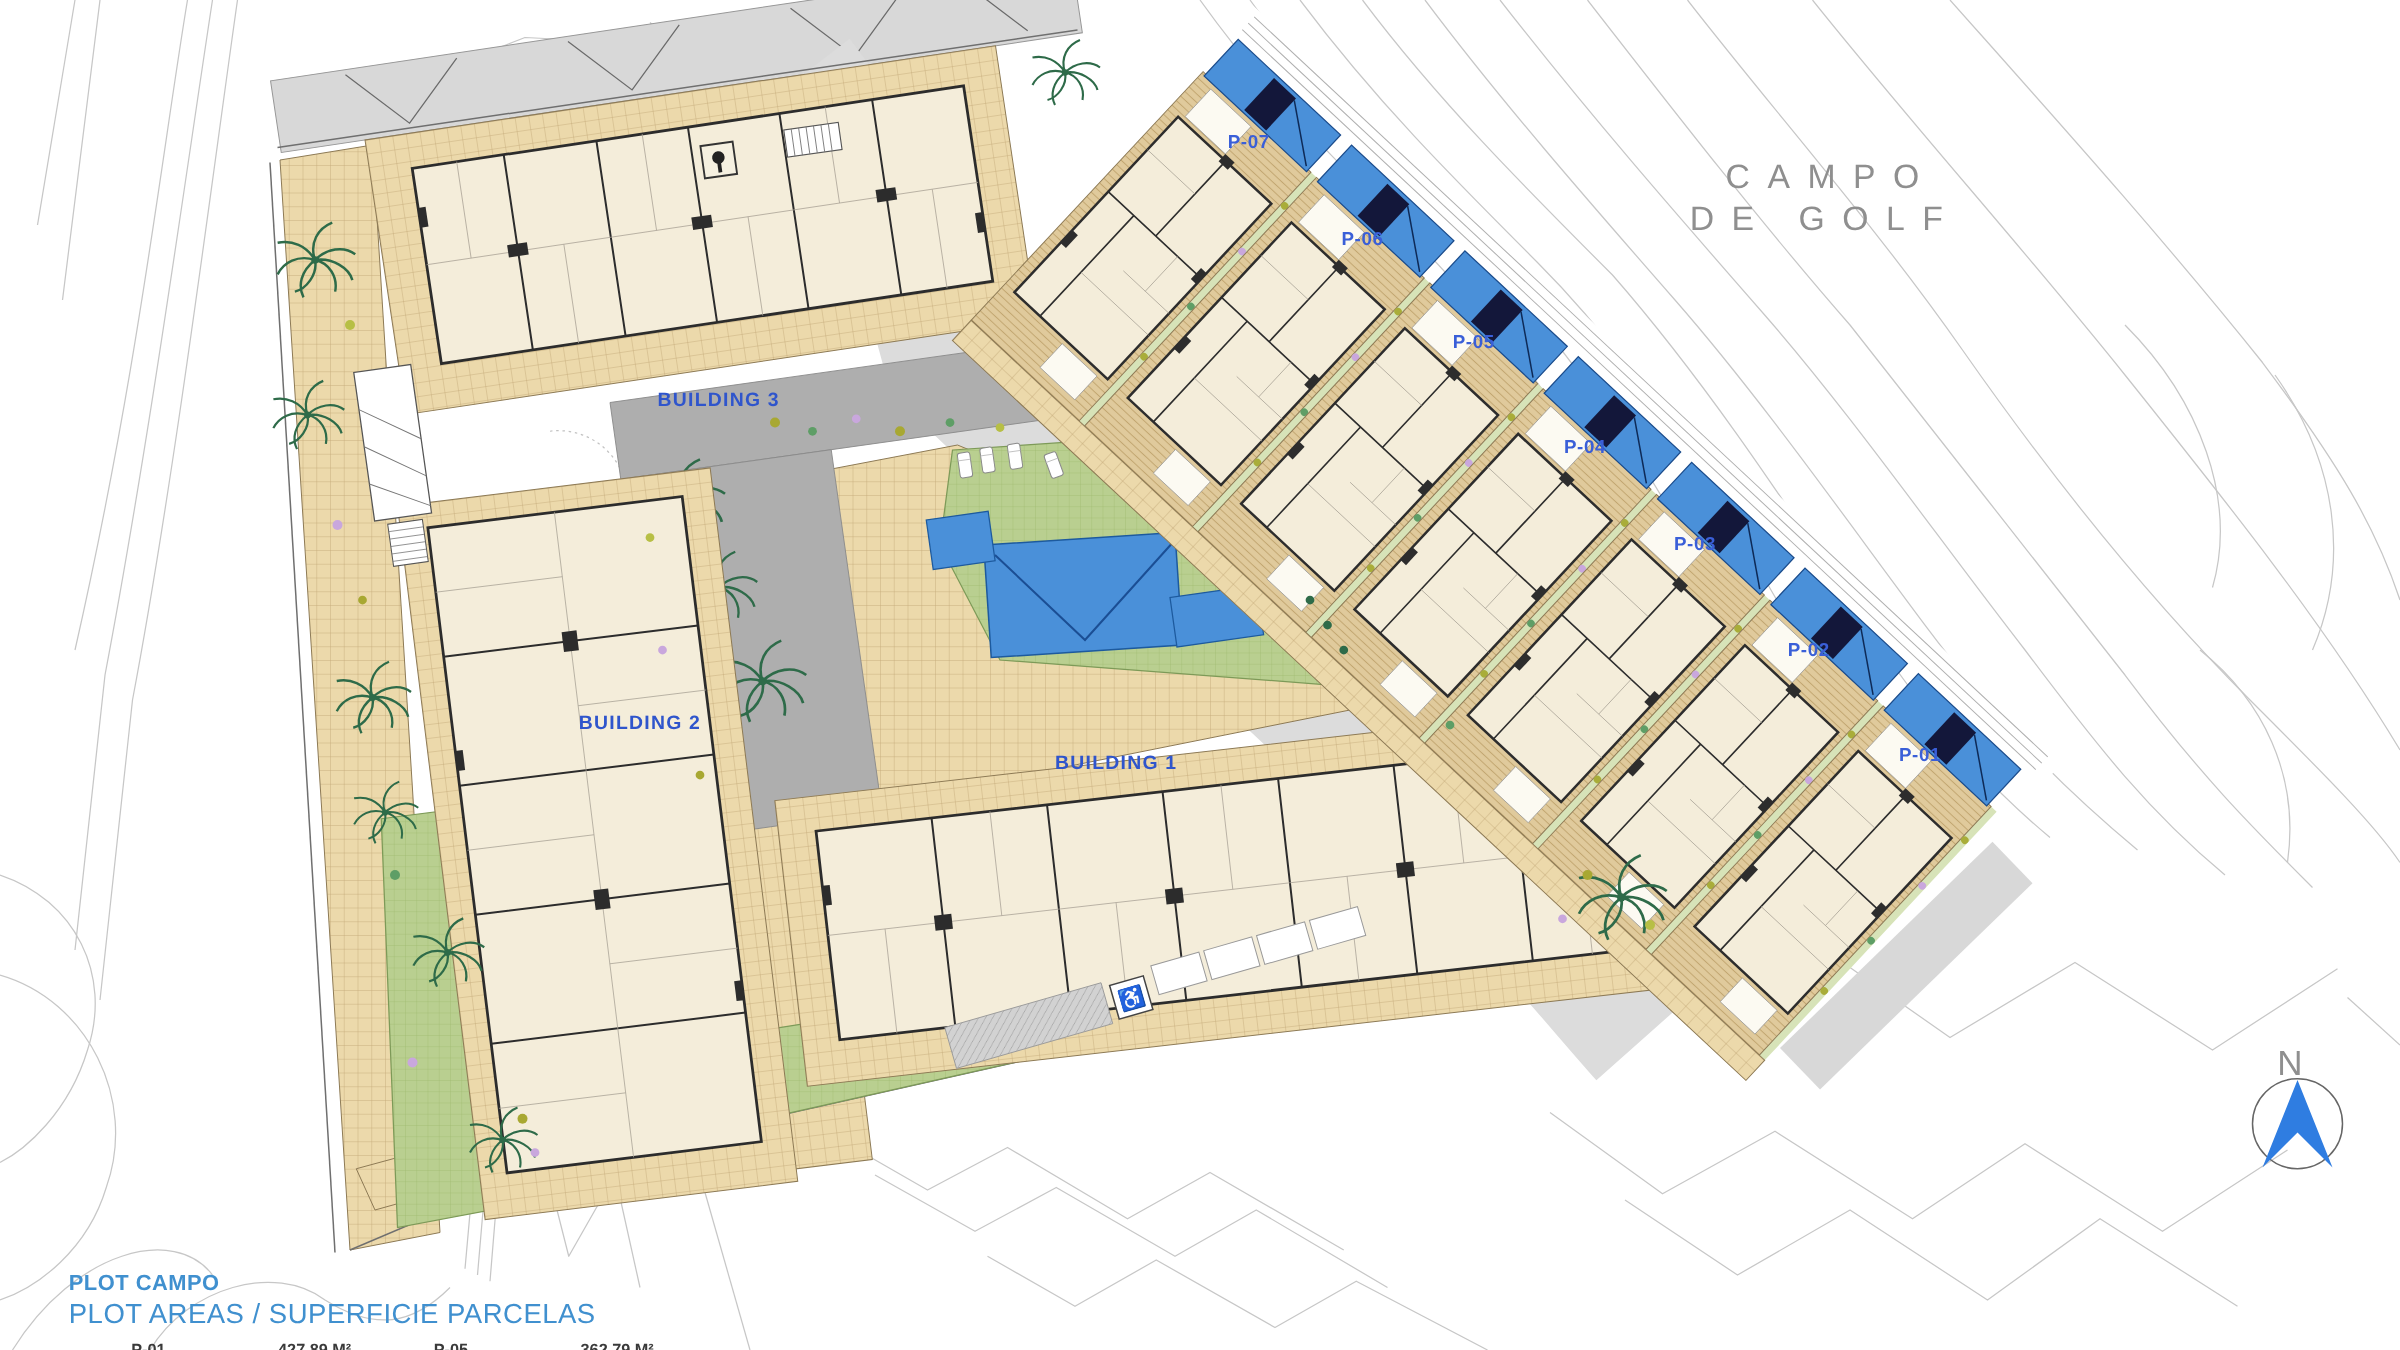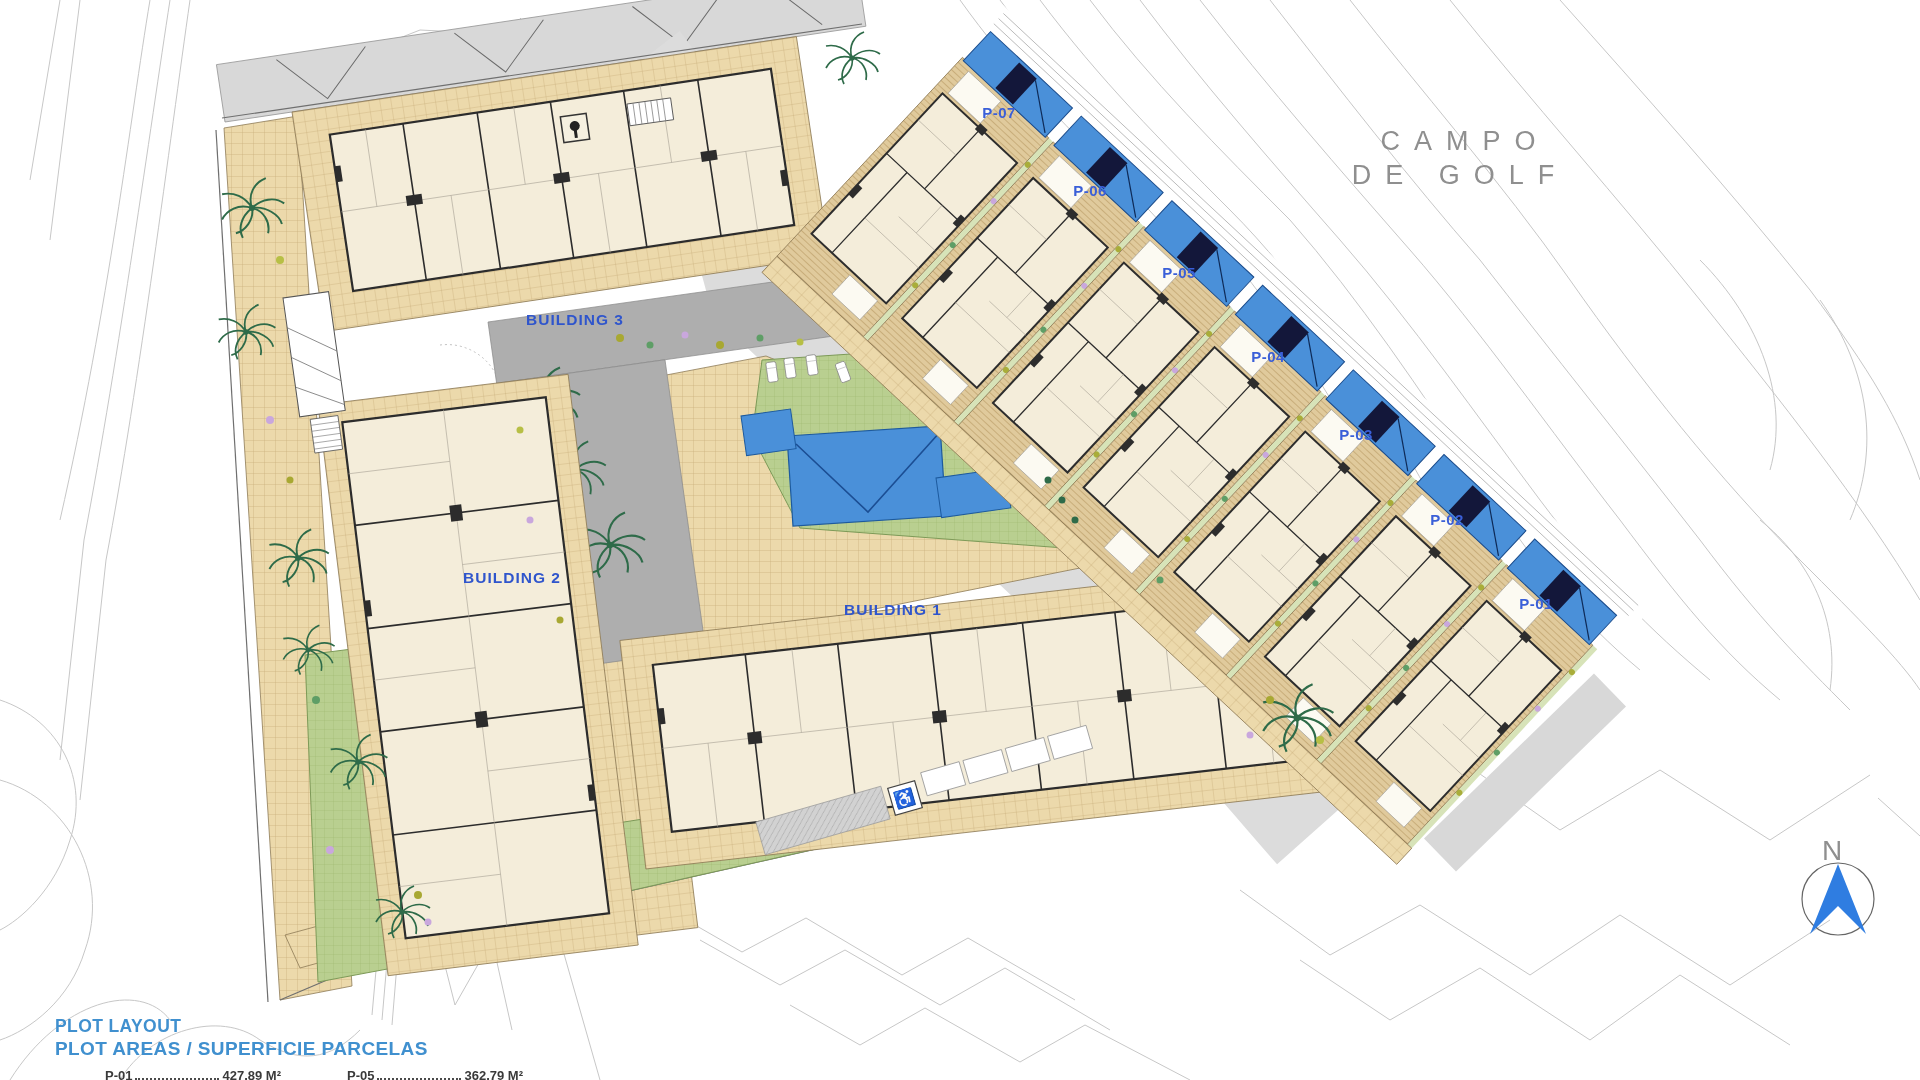--- a/index.html
+++ b/index.html
@@ -8,21 +8,21 @@
   .stage svg{position:absolute;left:0;top:0;}
   
   text{font-family:"Liberation Sans", sans-serif;}
   .bldg-lbl{fill:#2f55cc;font-size:15.5px;font-weight:bold;letter-spacing:1px;text-anchor:middle;}
   .villa-lbl{fill:#3a5fd8;font-size:15px;font-weight:bold;letter-spacing:0.5px;text-anchor:middle;}
   .golf-lbl{fill:#8f8f8f;font-size:27px;font-weight:normal;letter-spacing:14px;text-anchor:middle;}
   .north-lbl{fill:#8f8f8f;font-size:28px;font-weight:normal;text-anchor:middle;}
   
   .legend{position:absolute;left:55px;top:1016px;width:620px;color:#4090cf;}
   .legend .t1{font-size:17.5px;font-weight:bold;letter-spacing:0.4px;line-height:1.2;}
-  .legend .t2{font-size:19px;font-weight:bold;letter-spacing:0.4px;line-height:1.25;}
+  .legend .t2{font-size:22px;font-weight:normal;letter-spacing:0.4px;line-height:1.25;}
   .legend-rows{display:flex;gap:66px;padding-left:50px;margin-top:7px;}
   .legend-row{display:flex;align-items:flex-end;width:176px;color:#3a3a3a;
               font-size:13px;font-weight:bold;}
   .legend-row .leader{flex:1;border-bottom:2px dotted #4a4a4a;margin:0 3px 3px 3px;height:1px;}
 </style>
 </head>
 <body>
 
 <div class="stage">
 <svg width="1920" height="1080" viewBox="0 0 1920 1080">
@@ -305,21 +305,21 @@
 <text class="golf-lbl" x="1460" y="184">DE GOLF</text>
 
 <g>
   <text class="north-lbl" x="1832" y="860">N</text>
   <circle cx="1838" cy="899" r="36" fill="none" stroke="#666666" stroke-width="1.2"></circle>
   <polygon points="1838,864 1866,934 1838,906 1810,934" fill="#2f7de1"></polygon>
 </g>
 </svg>
 
 <div class="legend">
-  <div class="t1">PLOT LAYOUT</div>
+  <div class="t1">PLOT CAMPO</div>
   <div class="t2">PLOT AREAS / SUPERFICIE PARCELAS</div>
   <div class="legend-rows">
     <div class="legend-row">
       <span>P-01</span>
       <span class="leader"></span>
       <span>427.89 M²</span>
     </div>
     <div class="legend-row">
       <span>P-05</span>
       <span class="leader"></span>

